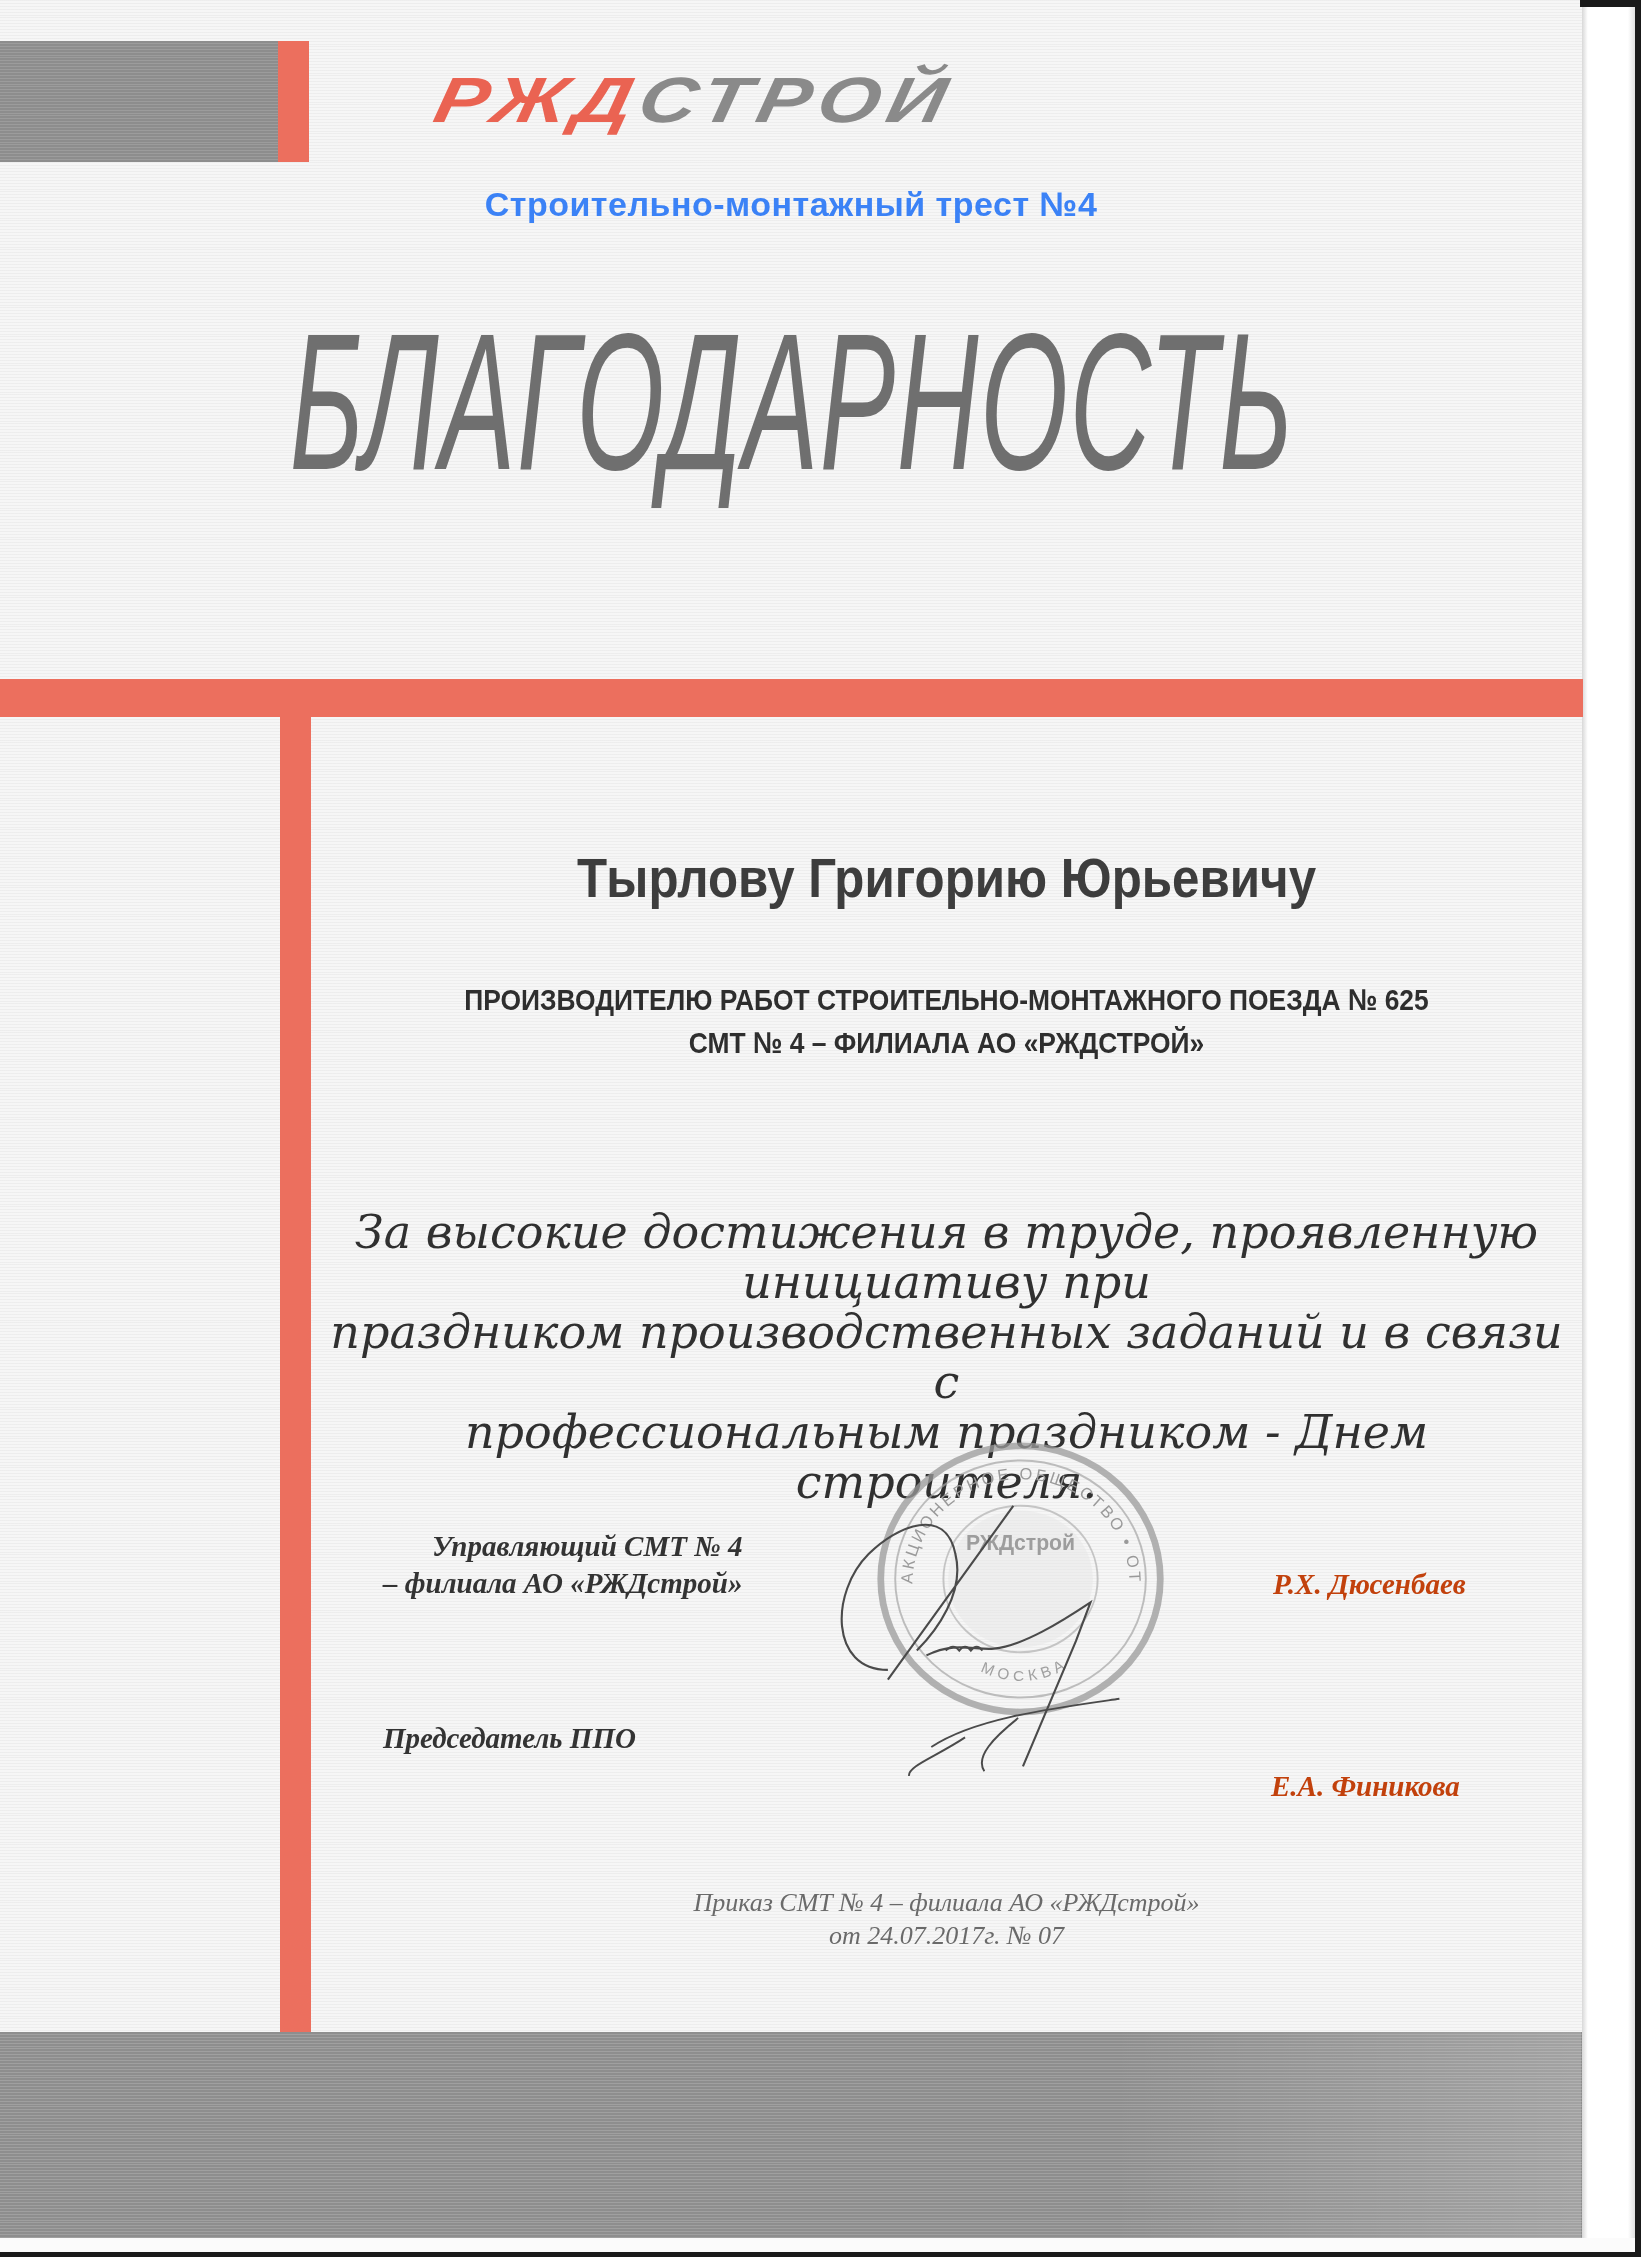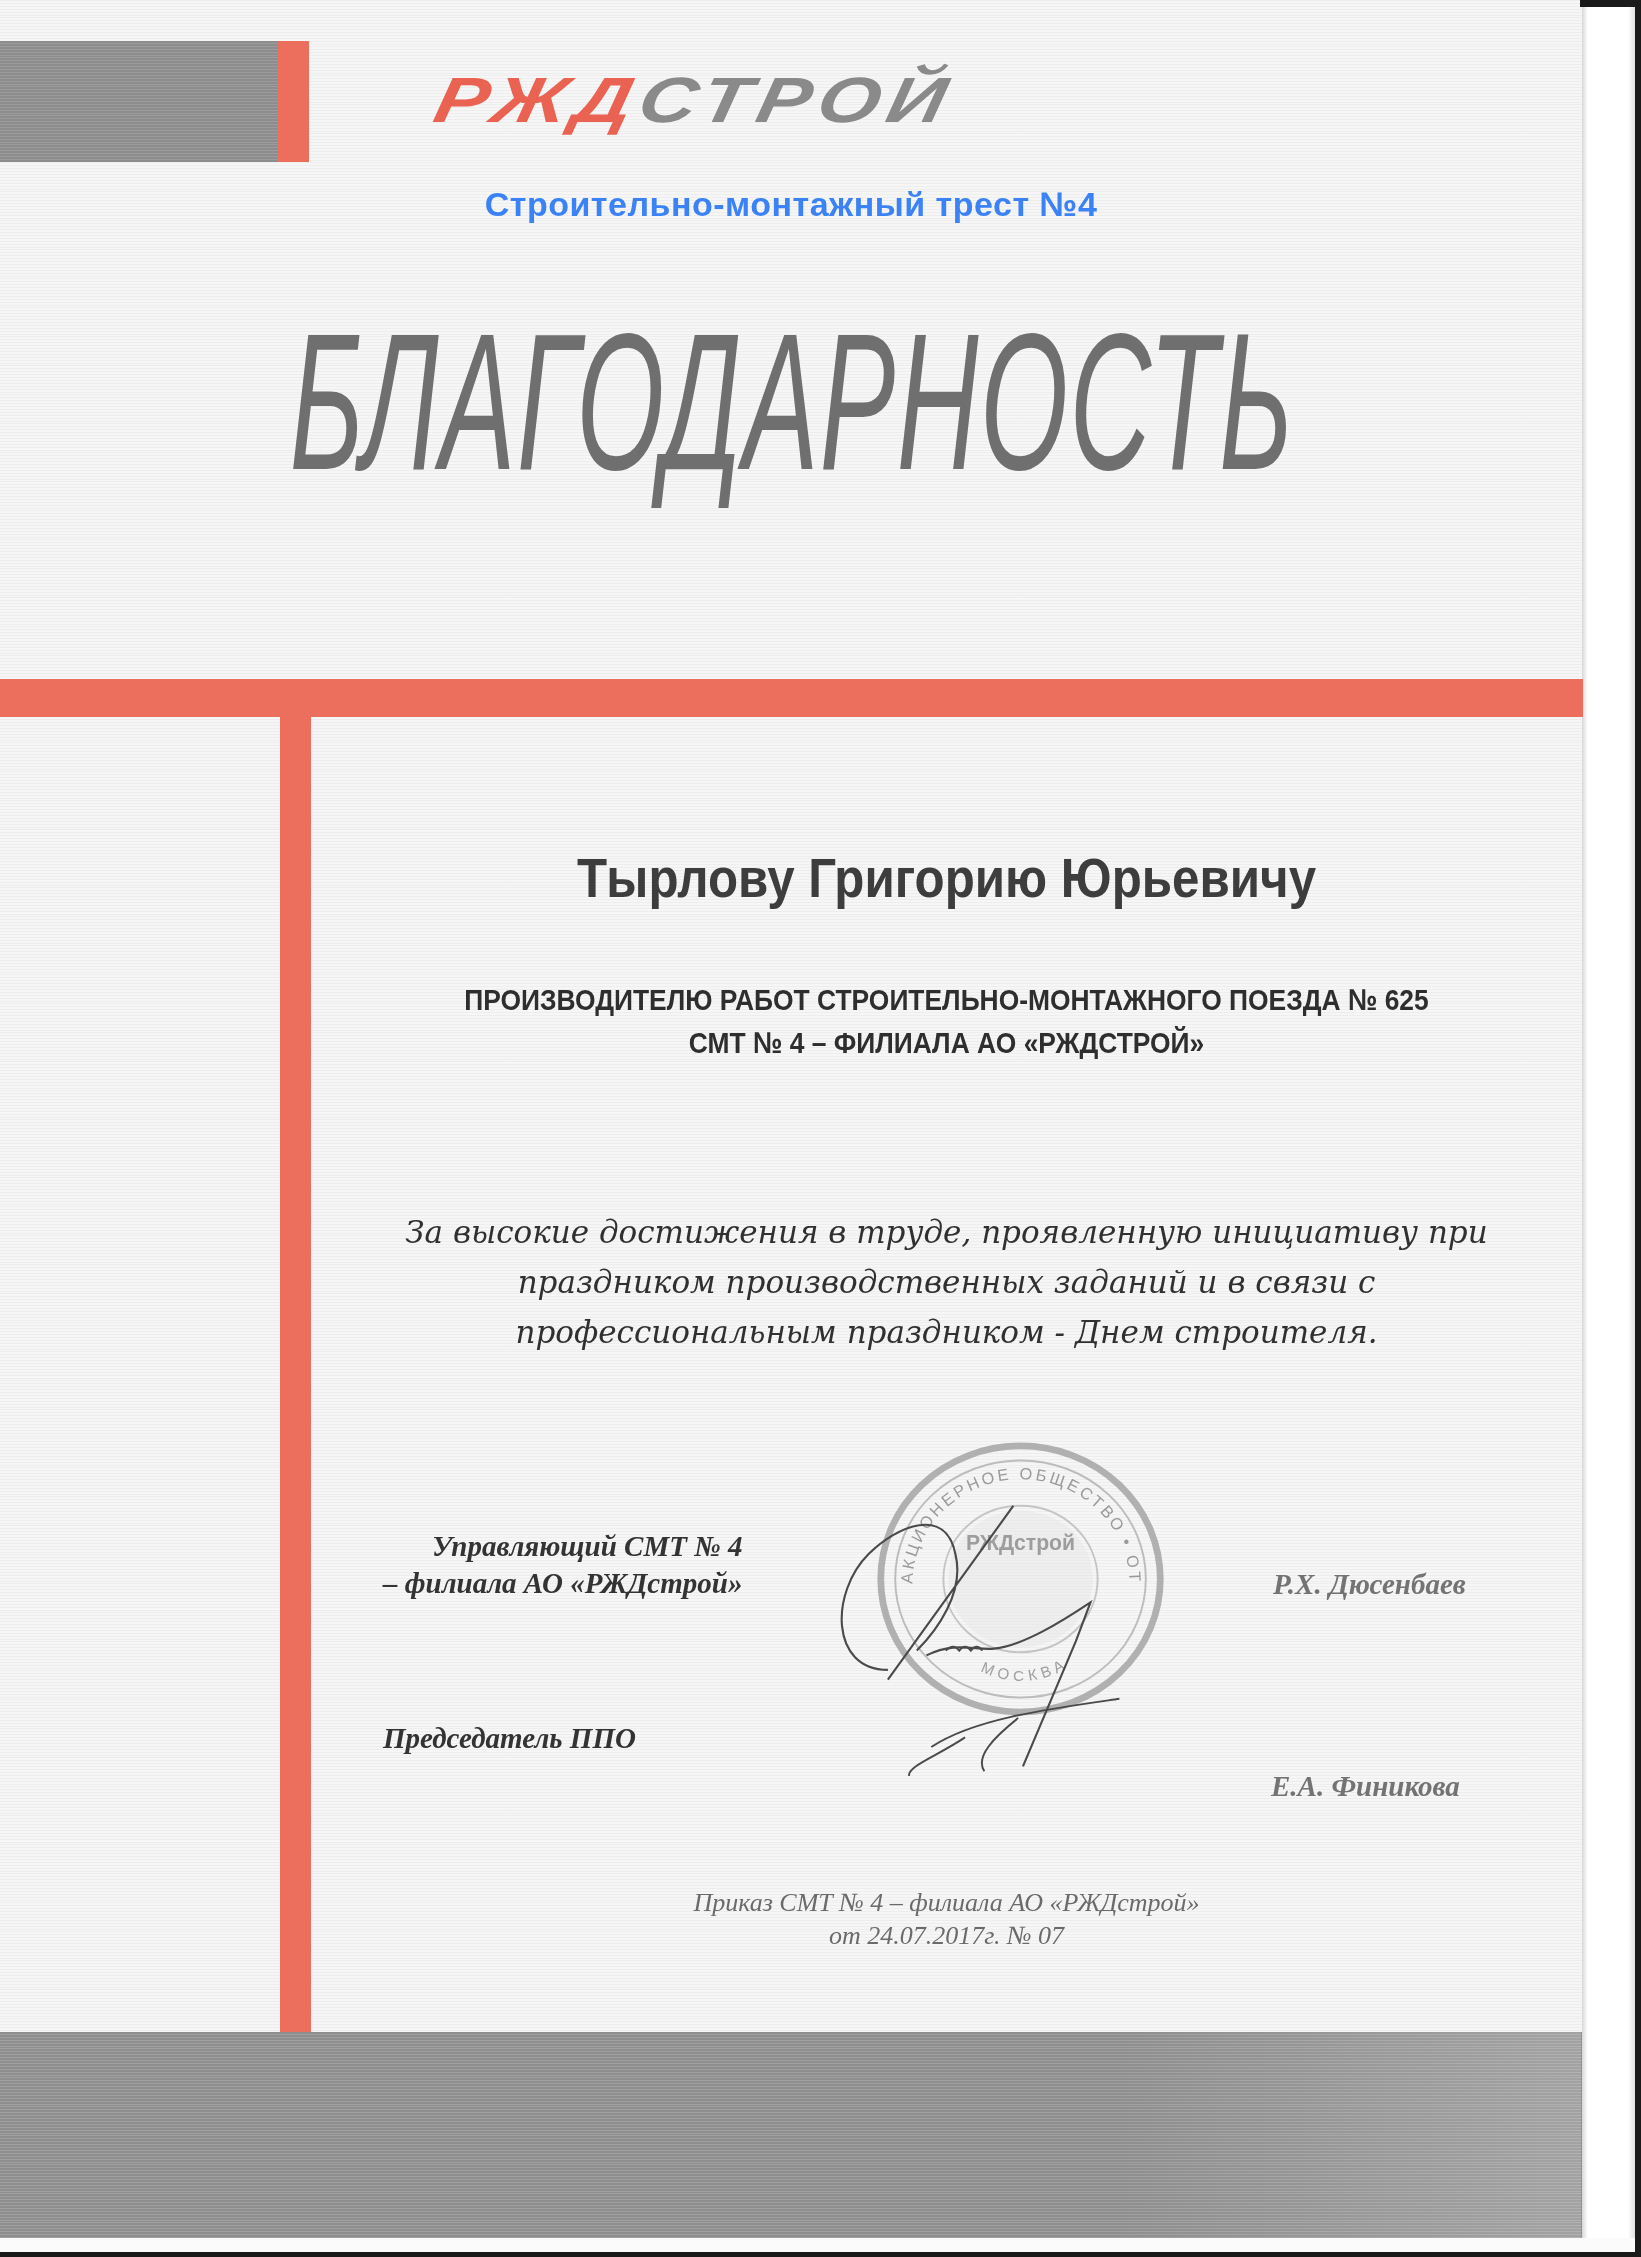--- a/index.html
+++ b/index.html
@@ -62,31 +62,31 @@
     transform:scaleX(0.88); transform-origin:center;
   }
   .position-text {
     position:absolute; left:311px; width:1271px; top:978px; text-align:center;
     font-size:30px; font-weight:bold; color:#2e2e2e; line-height:43px;
     transform:scaleX(0.88); transform-origin:center;
   }
 
   .reason-text {
     position:absolute; left:311px; width:1271px; top:1207px; text-align:center;
-    font-family:"DejaVu Serif", serif; font-style:italic; font-size:31px;
+    font-family:"DejaVu Serif", serif; font-style:italic; font-size:46px;
     color:#303030; line-height:50px;
   }
 
   .sign-left {
     position:absolute; left:383px; font-family:"Liberation Serif", serif; font-style:italic;
     font-weight:bold; font-size:29px; color:#333; line-height:37px;text-align:right;
   }
   .sign-right {
     position:absolute; font-family:"Liberation Serif", serif; font-style:italic;
-    font-weight:bold; font-size:29px; color:#737373; line-height:37px;
+    font-weight:bold; font-size:29px; color:#c2410c; line-height:37px;
   }
 
   .stamp {
     position:absolute; left:874px; top:1439px; width:294px; height:280px;
   }
   .signatures { position:absolute; left:830px; top:1448px; width:328px; height:328px; }
 
   .order-text {
     position:absolute; left:311px; width:1271px; top:1886px; text-align:center;
     font-family:Liberation Serif, serif; font-style:italic; font-size:26px;

